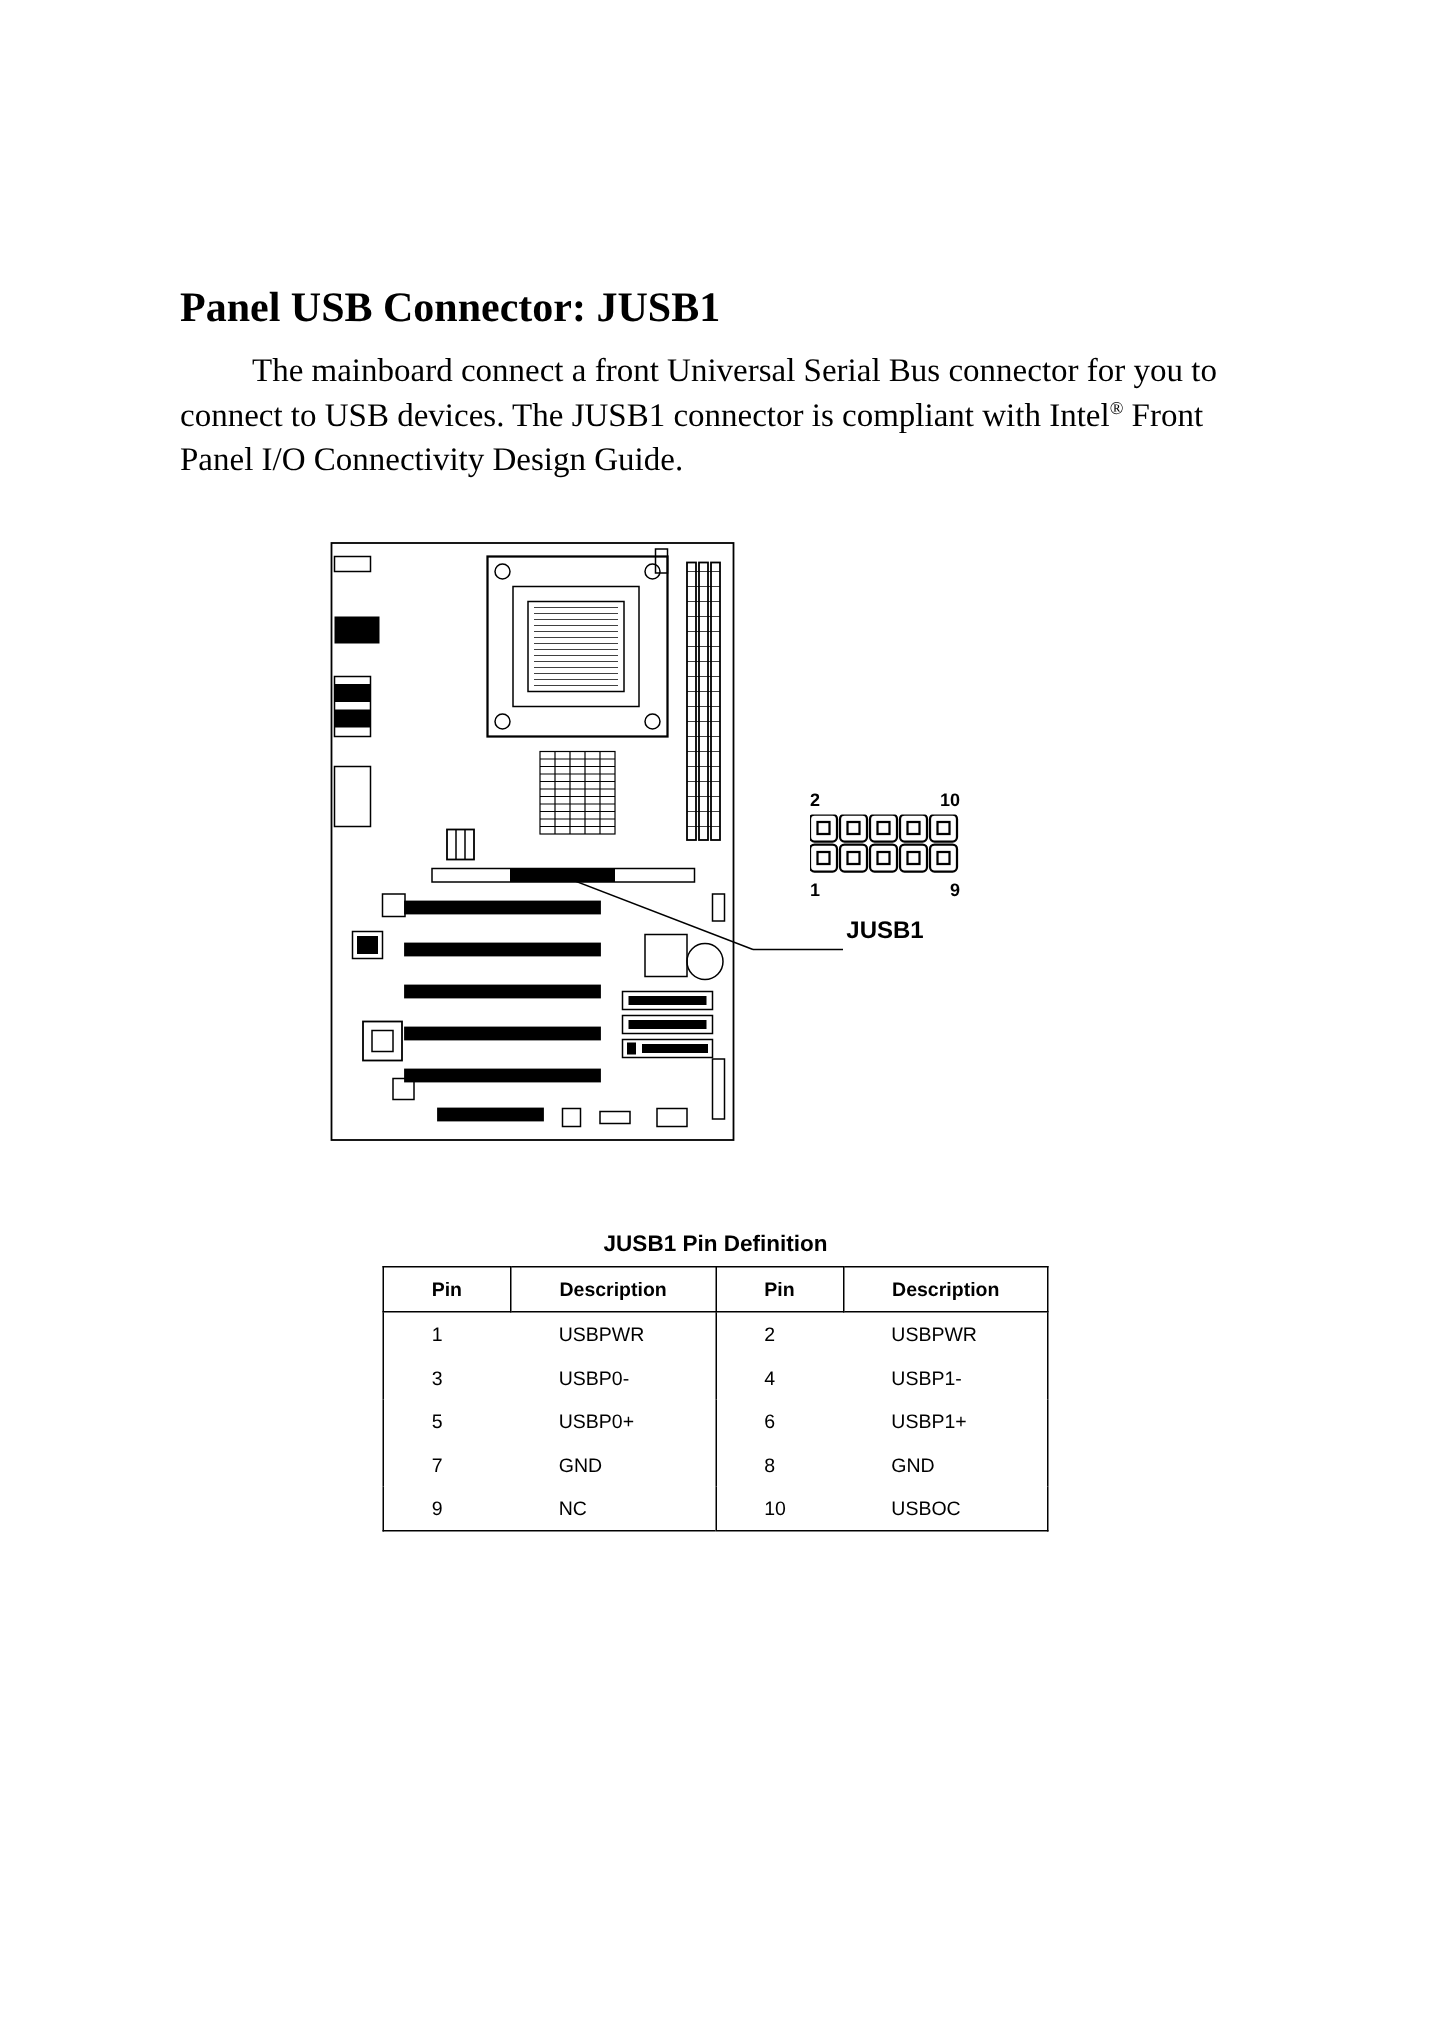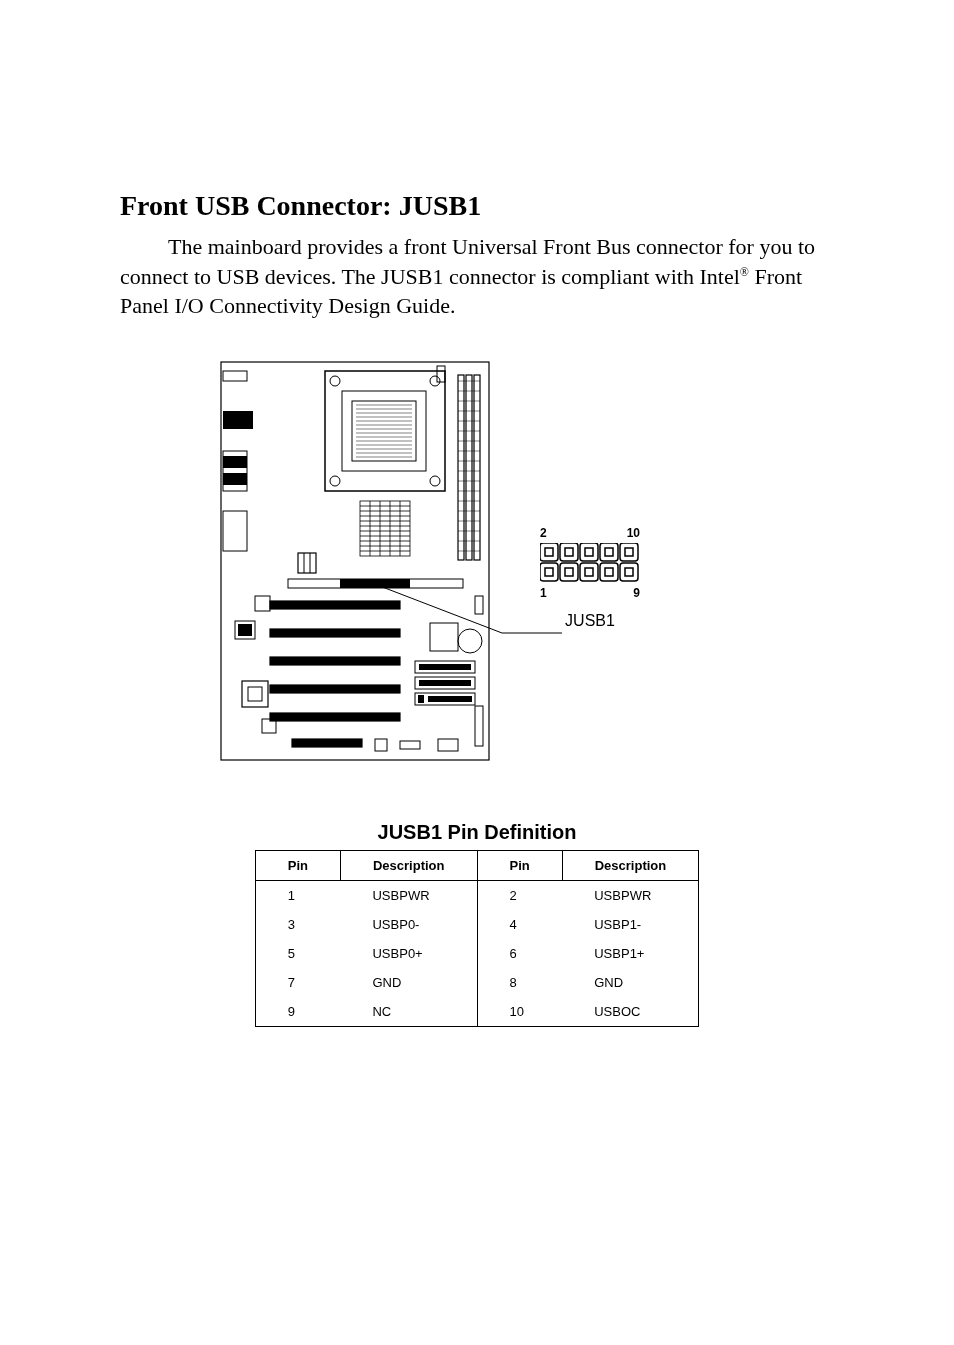--- a/index.html
+++ b/index.html
@@ -60,37 +60,37 @@
       justify-content: space-between;
       font-family: Arial, Helvetica, sans-serif;
       font-size: 12px;
       font-weight: bold;
       margin-top: 3px;
     }
     .header-svg { display: block; }
     .connector-name {
       font-family: Arial, Helvetica, sans-serif;
       font-size: 16px;
-      font-weight: normal;
+      font-weight: bold;
       margin-top: 12px;
     }
     .leader-svg {
       position: absolute;
       top: 222px;
       left: 152px;
       pointer-events: none;
     }
     .table-wrap {
       display: flex;
       flex-direction: column;
       align-items: center;
     }
     .table-title {
       font-family: Arial, Helvetica, sans-serif;
-      font-size: 20px;
+      font-size: 15px;
       font-weight: bold;
       margin-bottom: 6px;
     }
     table.pins {
       border-collapse: collapse;
       font-family: Arial, Helvetica, sans-serif;
       font-size: 13px;
     }
     table.pins th, table.pins td {
       padding: 7px 32px;
@@ -114,24 +114,24 @@
     table.pins thead th:nth-child(2) { border-right: 1.5px solid #000; }
     table.pins thead th:nth-child(3) { border-left: 1.5px solid #000; }
     table.pins thead th:nth-child(1) { border-right: 1.5px solid #000; }
     table.pins thead th:nth-child(4) { border-left: 1.5px solid #000; }
     .col-sep-left { border-right: 1.5px solid #000; }
     .col-sep-right { border-left: 1.5px solid #000; }
   </style>
 </head>
 <body>
 
-<h1 class="title">Front USB Connector: JUSB1</h1>
+<h1 class="title">Panel USB Connector: JUSB1</h1>
 
 <p class="body-text">
-  <span>The mainboard provides a front Universal Front Bus connector for you to connect to USB devices.  The JUSB1 connector is compliant with Intel</span><span class="sup">®</span><span> Front Panel I/O Connectivity Design Guide.</span>
+  <span>The mainboard connect a front Universal Serial Bus connector for you to connect to USB devices.  The JUSB1 connector is compliant with Intel</span><span class="sup">®</span><span> Front Panel I/O Connectivity Design Guide.</span>
 </p>
 
 <div class="figure-row" style="position:relative;">
   <div class="board-placeholder">
     <svg class="board-svg" viewBox="0 0 270 400">
       <rect x="1" y="1" width="268" height="398" fill="none" stroke="#000" stroke-width="1.2"></rect>
 
       <rect x="105" y="10" width="120" height="120" fill="none" stroke="#000" stroke-width="1.5"></rect>
       <rect x="122" y="30" width="84" height="80" fill="none" stroke="#000" stroke-width="1"></rect>
       <rect x="132" y="40" width="64" height="60" fill="none" stroke="#000" stroke-width="1"></rect>

